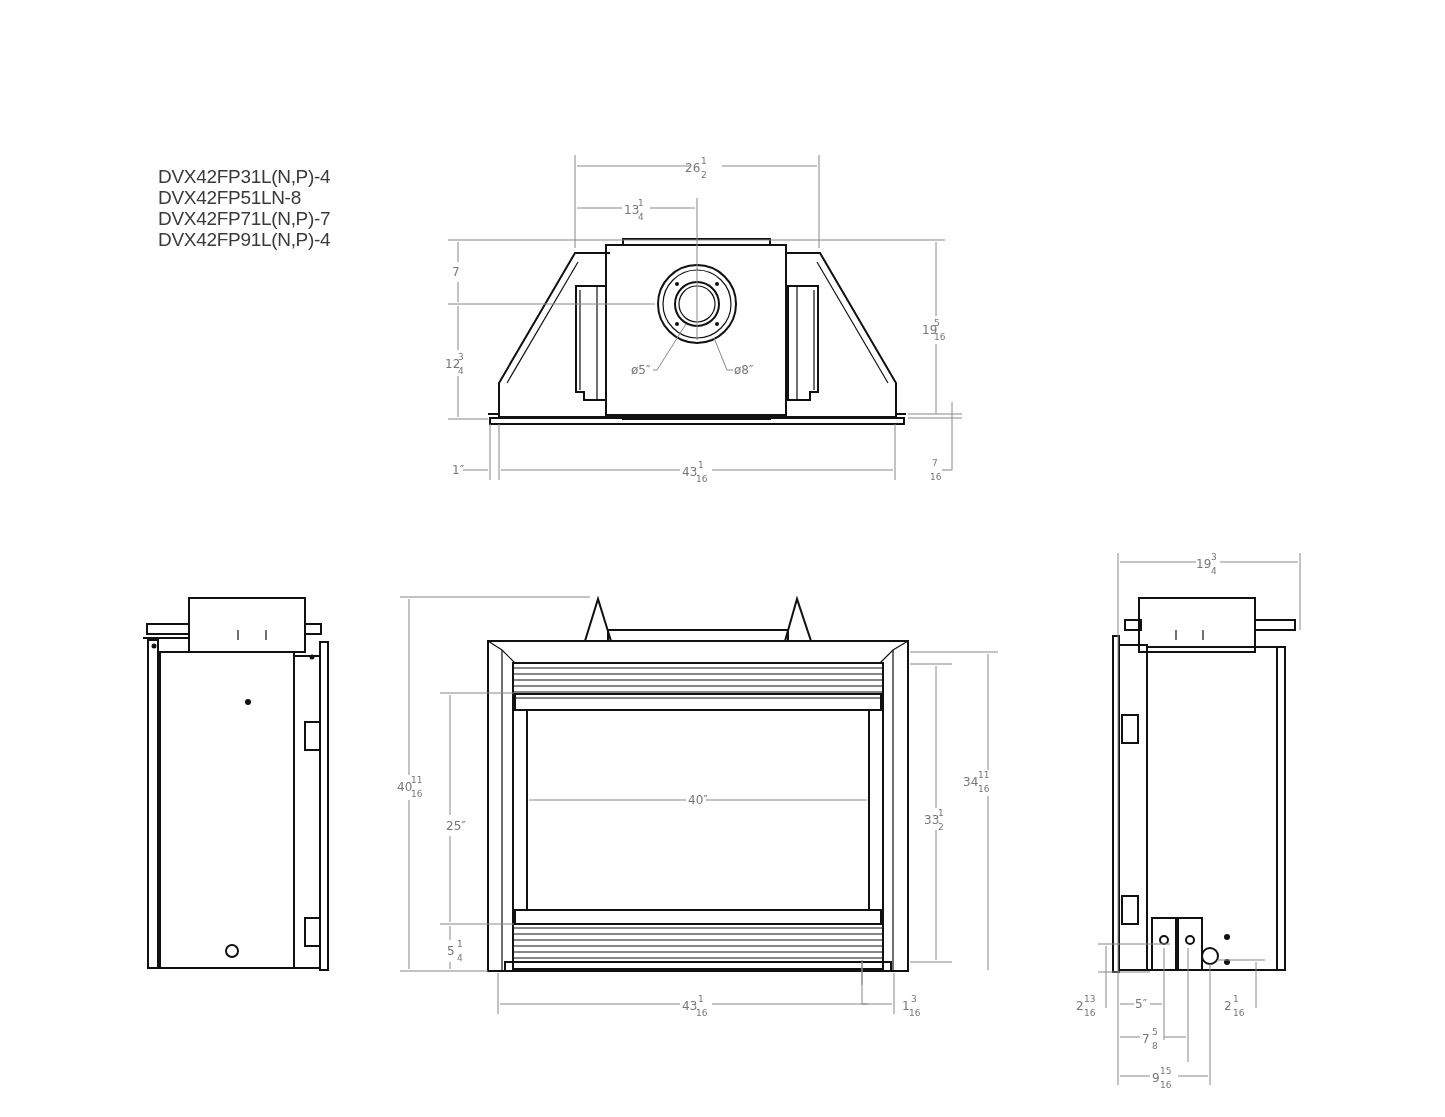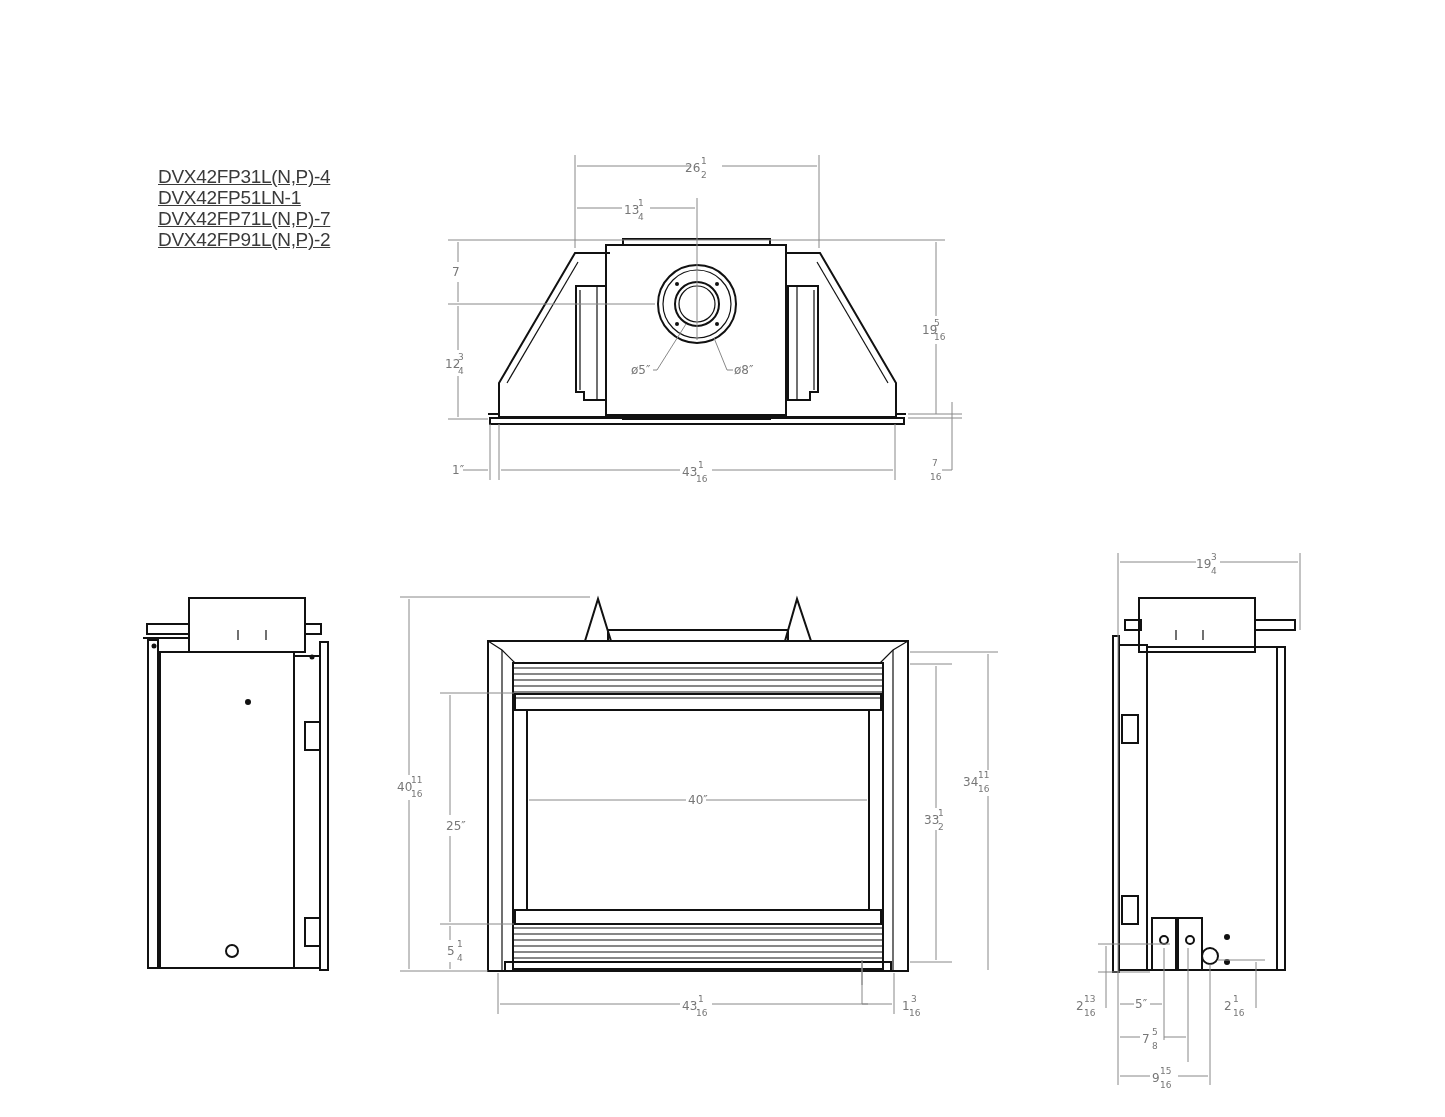--- a/index.html
+++ b/index.html
@@ -1,33 +1,33 @@
 <!DOCTYPE html>
 <html><head>
 <meta charset="utf-8">
 <style>
   html,body{margin:0;padding:0;background:#fff;}
   body{width:1445px;height:1117px;position:relative;overflow:hidden;font-family:"Liberation Sans",sans-serif;}
   .models{position:absolute;left:158px;top:166px;font-size:19px;line-height:21px;color:#3a3a3a;font-family:"Liberation Sans",sans-serif;}
-  .models div{letter-spacing:-0.3px;text-decoration:underline;}
+  .models div{letter-spacing:-0.3px;}
   svg{position:absolute;left:0;top:0;}
   .obj{stroke:#111;stroke-width:2;fill:none;}
   .objt{stroke:#111;stroke-width:1.2;fill:none;}
   .dim{stroke:#888;stroke-width:1;fill:none;}
   .dt{fill:#777;font-family:"DejaVu Sans",sans-serif;font-size:12px;}
   .fr{fill:#777;font-family:"DejaVu Sans",sans-serif;font-size:9px;}
 </style>
 </head>
 <body>
 
 <div class="models">
   <div>DVX42FP31L(N,P)-4</div>
-  <div>DVX42FP51LN-1</div>
+  <div>DVX42FP51LN-8</div>
   <div>DVX42FP71L(N,P)-7</div>
-  <div>DVX42FP91L(N,P)-2</div>
+  <div>DVX42FP91L(N,P)-4</div>
 </div>
 
 <svg width="1445" height="1117" viewBox="0 0 1445 1117">
 
   <g>
 
     <rect class="obj" x="490" y="418" width="414" height="6"></rect>
     <line class="obj" x1="488" y1="414" x2="500" y2="414"></line>
     <line class="obj" x1="895" y1="414" x2="906" y2="414"></line>
 

